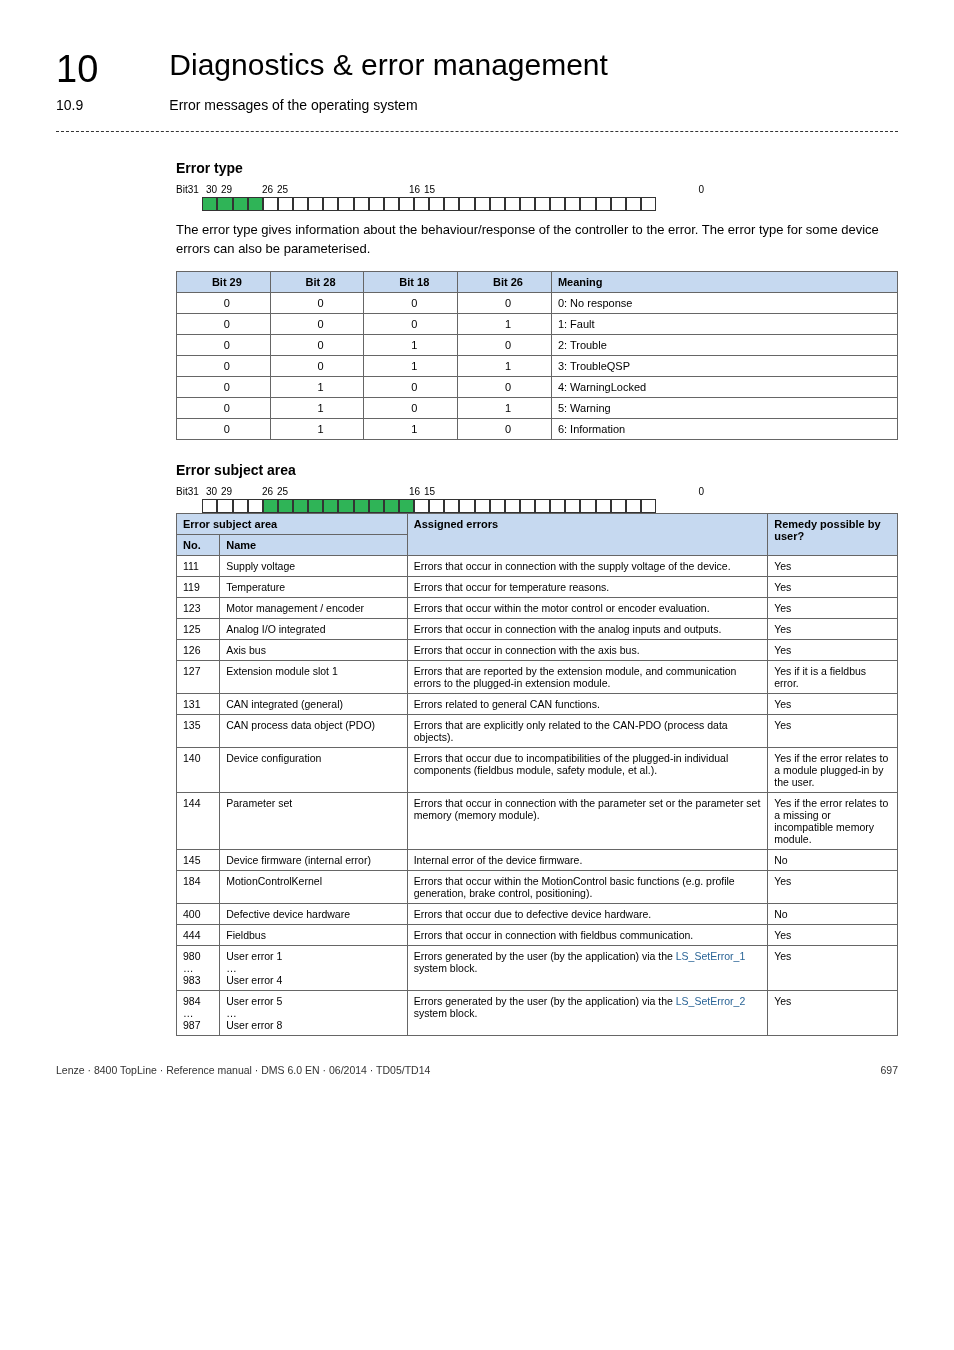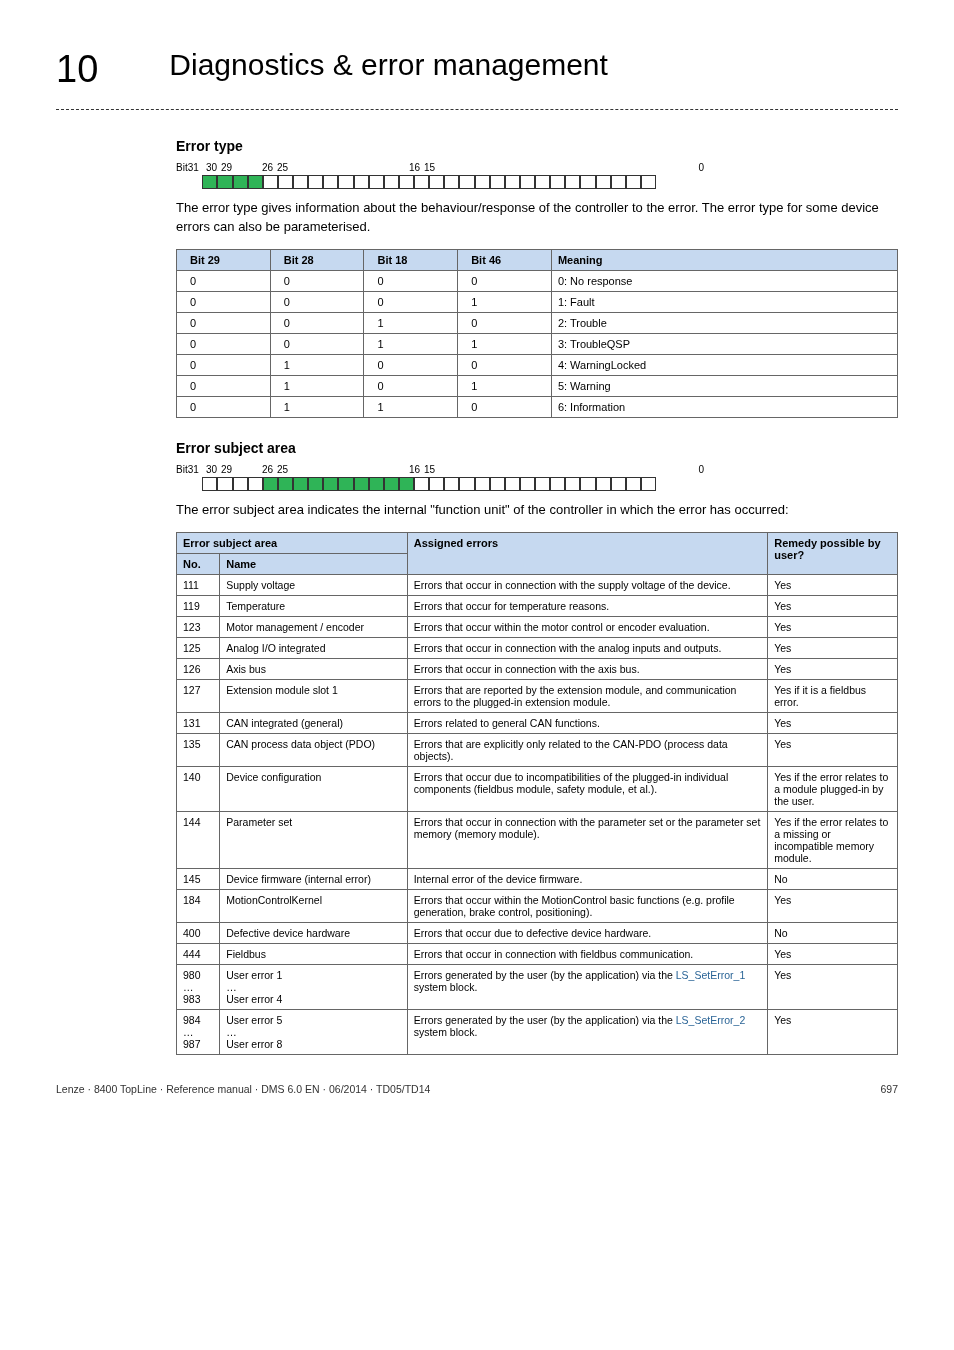--- a/index.html
+++ b/index.html
@@ -83,21 +83,21 @@
   }
   th, td {
     border: 1px solid #666;
     padding: 4px 6px;
     text-align: left;
     vertical-align: top;
     font-size: 11px;
   }
   th { font-weight: bold; }
   .tbl1 th { background: #c6d9f0; }
-  .tbl1 td.center, .tbl1 th.center { text-align: left; padding-left: 13px; }
+  .tbl1 td.center, .tbl1 th.center { text-align: center; padding-left: 13px; }
   .tbl2 th { background: #c6d9f0; }
   .tbl2 td.small { font-size: 10.5px; }
 
   .link { color: #2a6496; cursor: pointer; margin-top: 18px; }
 
   .footer {
     margin-top: 28px;
     font-size: 10.5px;
     display:flex;
     justify-content: space-between;
@@ -105,20 +105,24 @@
     gap:46px;
   }
 </style>
 </head>
 <body>
 
 <div>
   <div>
     <span class="chapter-num">10</span>
     <span class="chapter-title">Diagnostics &amp; error management</span>
+  </div>
+  <div>
+    <span class="section-num">10.9</span>
+    <span class="section-title">Error messages of the operating system</span>
   </div>
 </div>
 
 <hr class="dashed-sep">
 
 <div class="indent">
 
   <h3 class="sub">Error type</h3>
 
   <div class="bit-wrap">
@@ -169,21 +173,21 @@
   </div>
 
   <p class="body">The error type gives information about the behaviour/response of the controller to the error. The error type for some device errors can also be parameterised.</p>
 
   <table class="tbl1">
     <thead>
       <tr>
         <th class="center" style="width:13%">Bit 29</th>
         <th class="center" style="width:13%">Bit 28</th>
         <th class="center" style="width:13%">Bit 18</th>
-        <th class="center" style="width:13%">Bit 46</th>
+        <th class="center" style="width:13%">Bit 26</th>
         <th>Meaning</th>
       </tr>
     </thead>
     <tbody id="tbl1-body">
         <tr>
           <td class="center">0</td>
           <td class="center">0</td>
           <td class="center">0</td>
           <td class="center">0</td>
           <td>0: No response</td>
@@ -275,21 +279,20 @@
         <div class="bit-cell"></div>
         <div class="bit-cell"></div>
         <div class="bit-cell"></div>
         <div class="bit-cell"></div>
         <div class="bit-cell"></div>
         <div class="bit-cell"></div>
         <div class="bit-cell"></div>
     </div>
   </div>
 
-  <p class="body">The error subject area indicates the internal "function unit" of the controller in which the error has occurred:</p>
 
   <table class="tbl2">
     <thead>
       <tr>
         <th colspan="2" style="width:32%">Error subject area</th>
         <th rowspan="2">Assigned errors</th>
         <th rowspan="2" style="width:18%">Remedy possible by user?</th>
       </tr>
       <tr>
         <th style="width:6%">No.</th>

